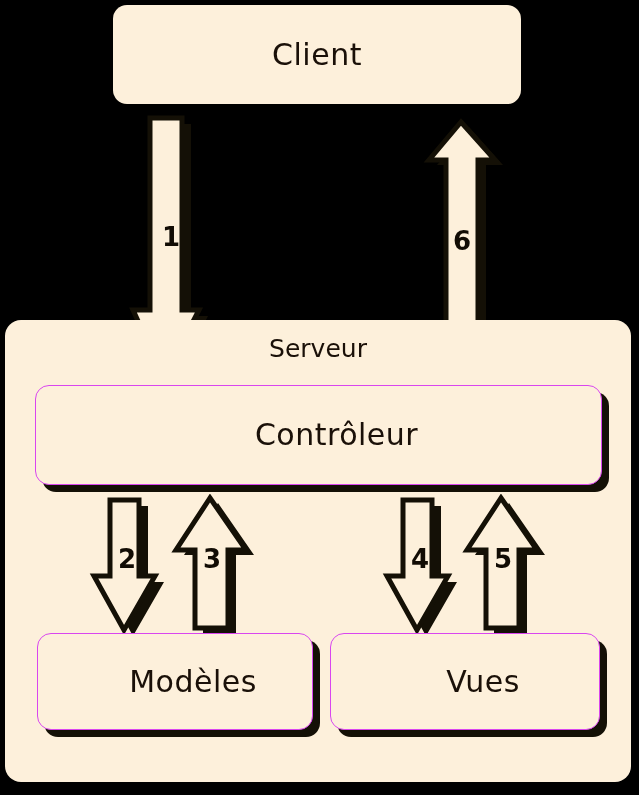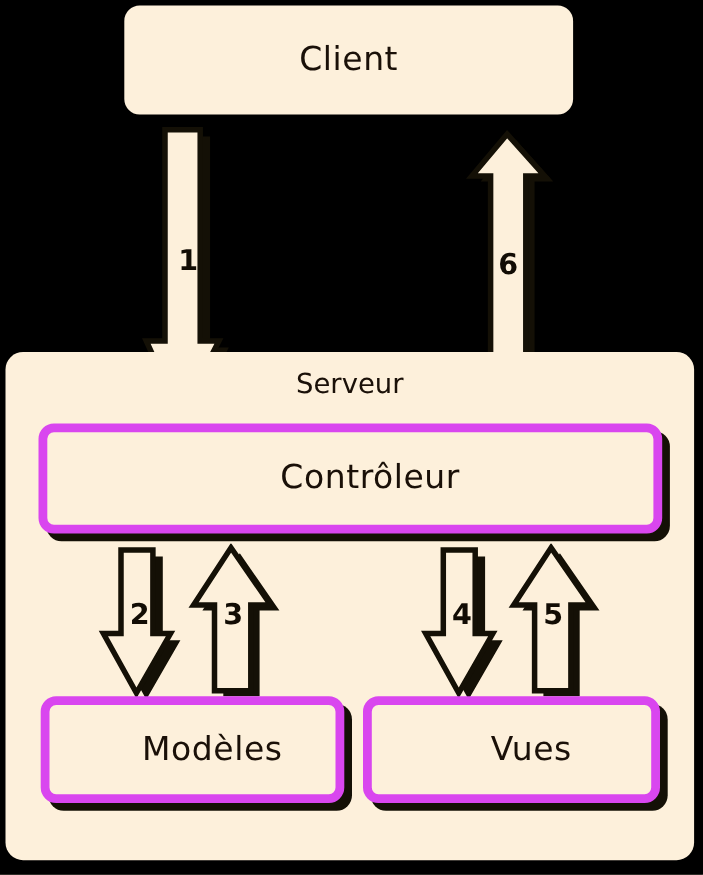--- a/index.html
+++ b/index.html
@@ -62,21 +62,21 @@
     right: 0;
     top: 16px;
     text-align: center;
     color: #1a1008;
     font-size: 25px;
     line-height: 1;
   }
 
   
   .inner-box {
-    border: 8px solid #d946ef;
+    border: 1px solid #d946ef;
     border-radius: 14px;
     box-shadow: 7px 7px 0 0 #141006;
     padding-left: 36px;
   }
   #controller-box {
     left: 35px;
     top: 385px;
     width: 567px;
     height: 100px;
   }

